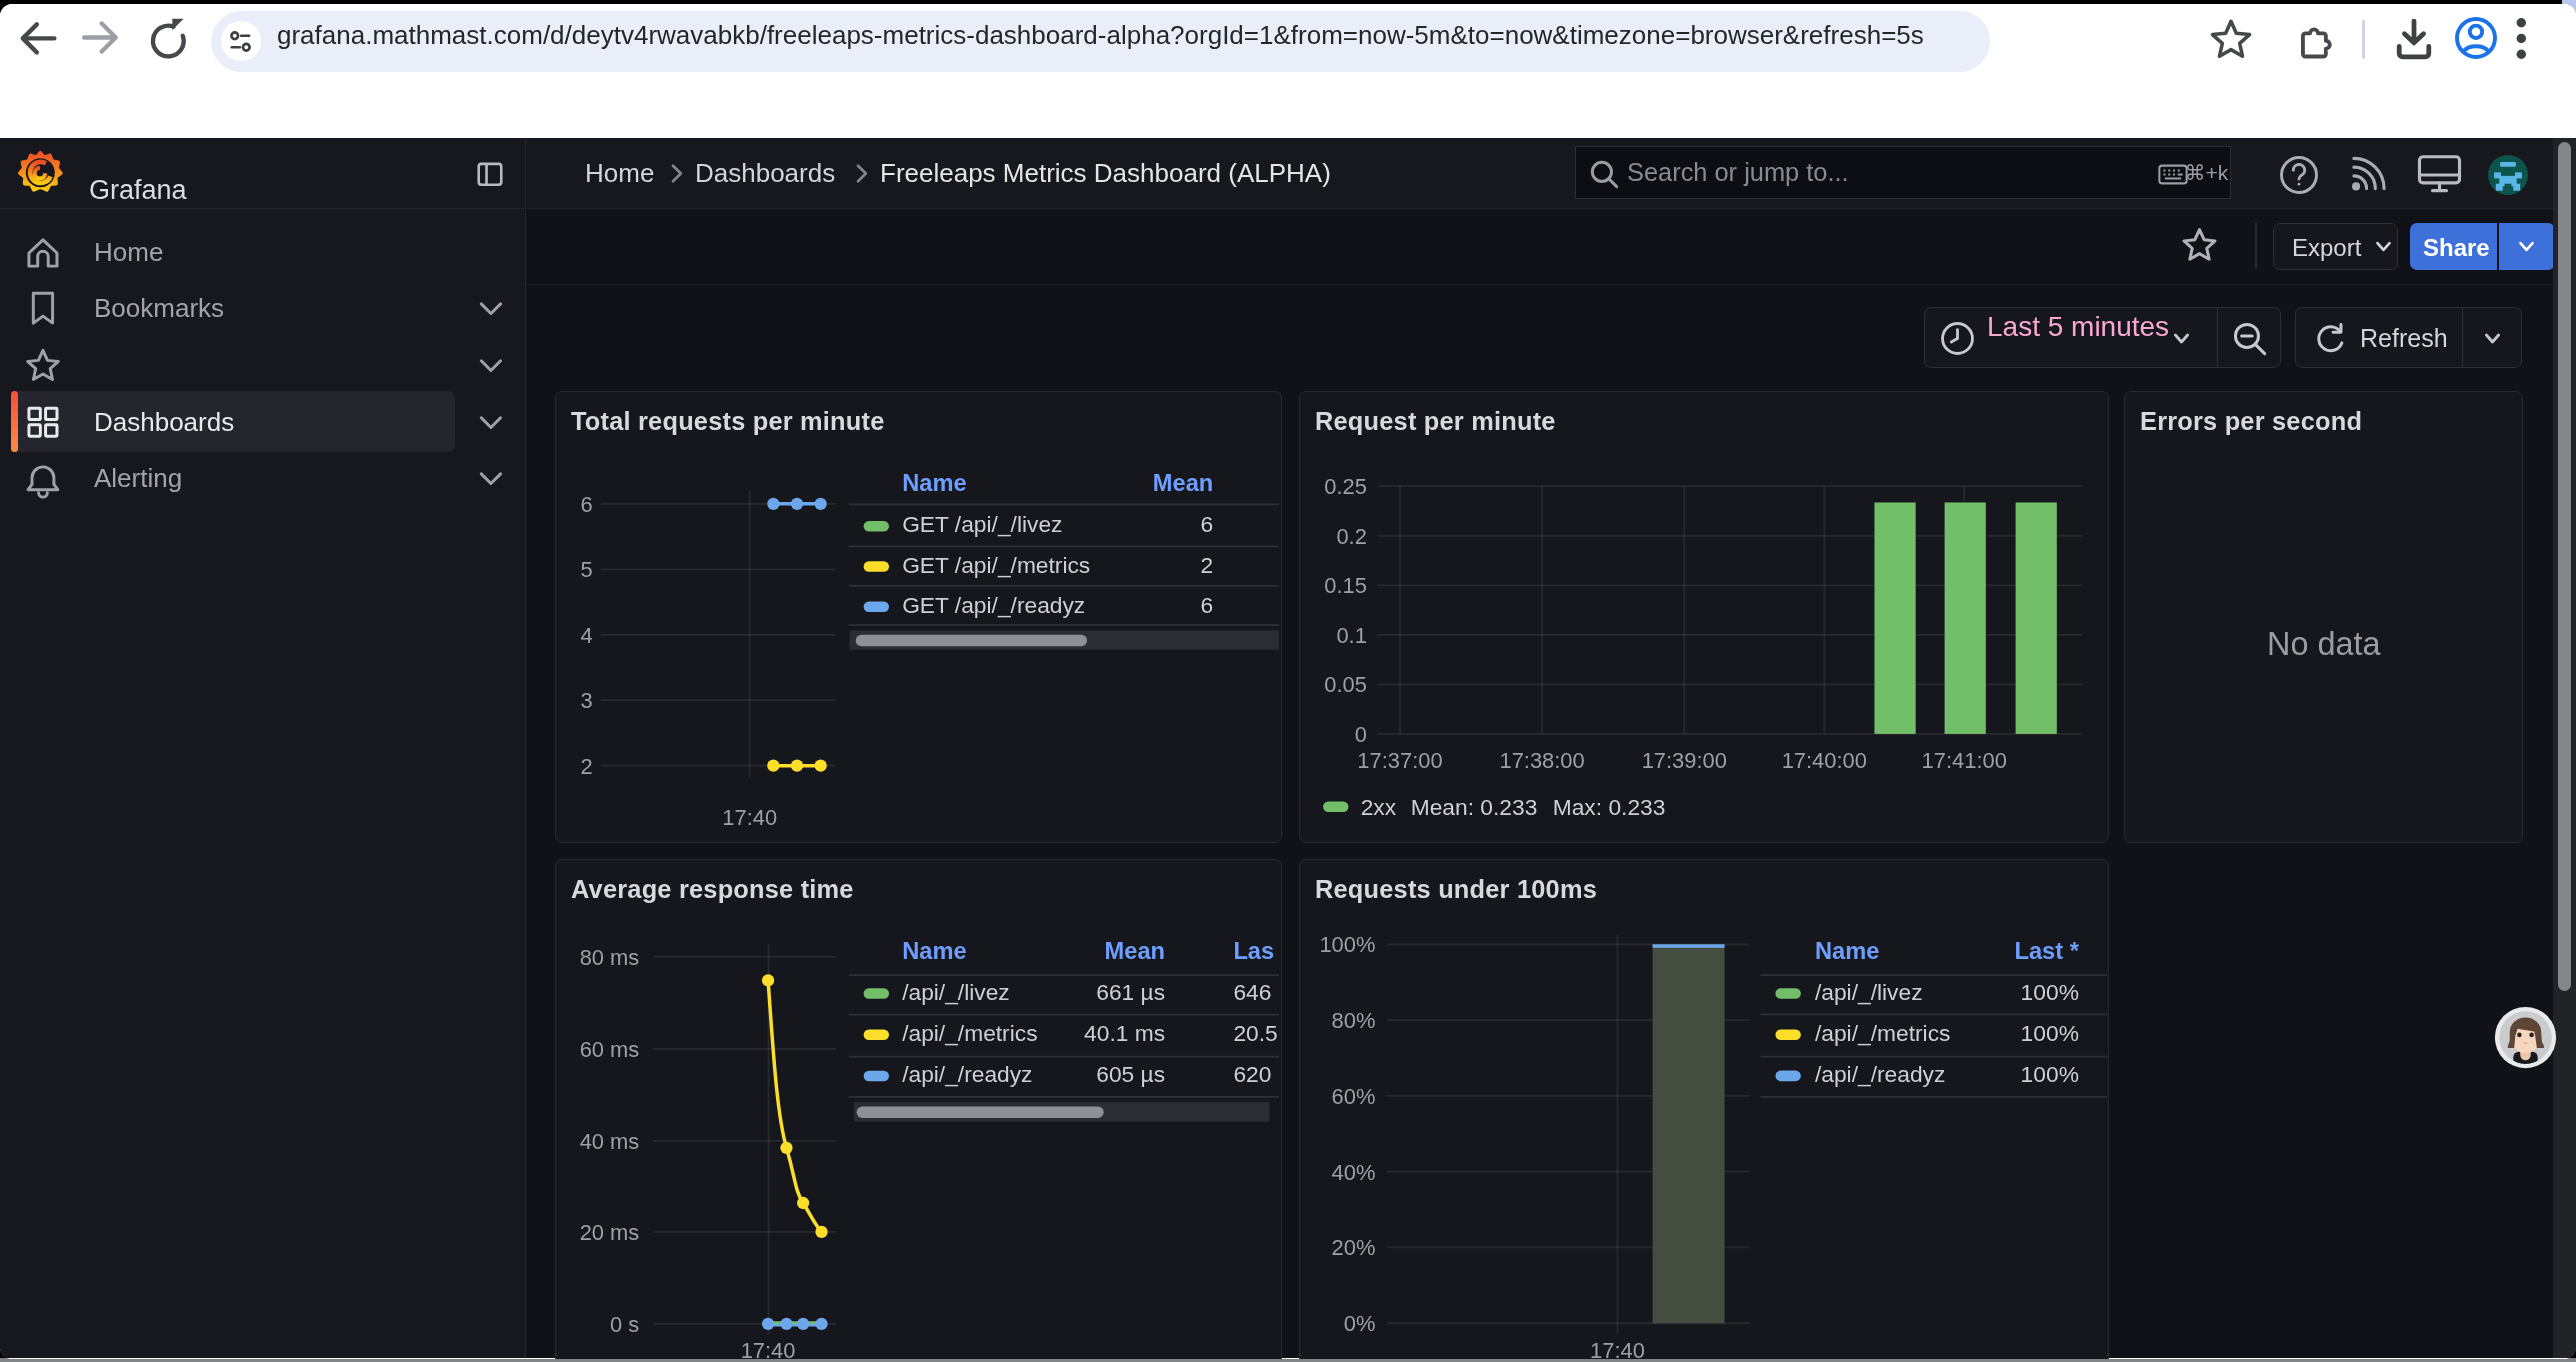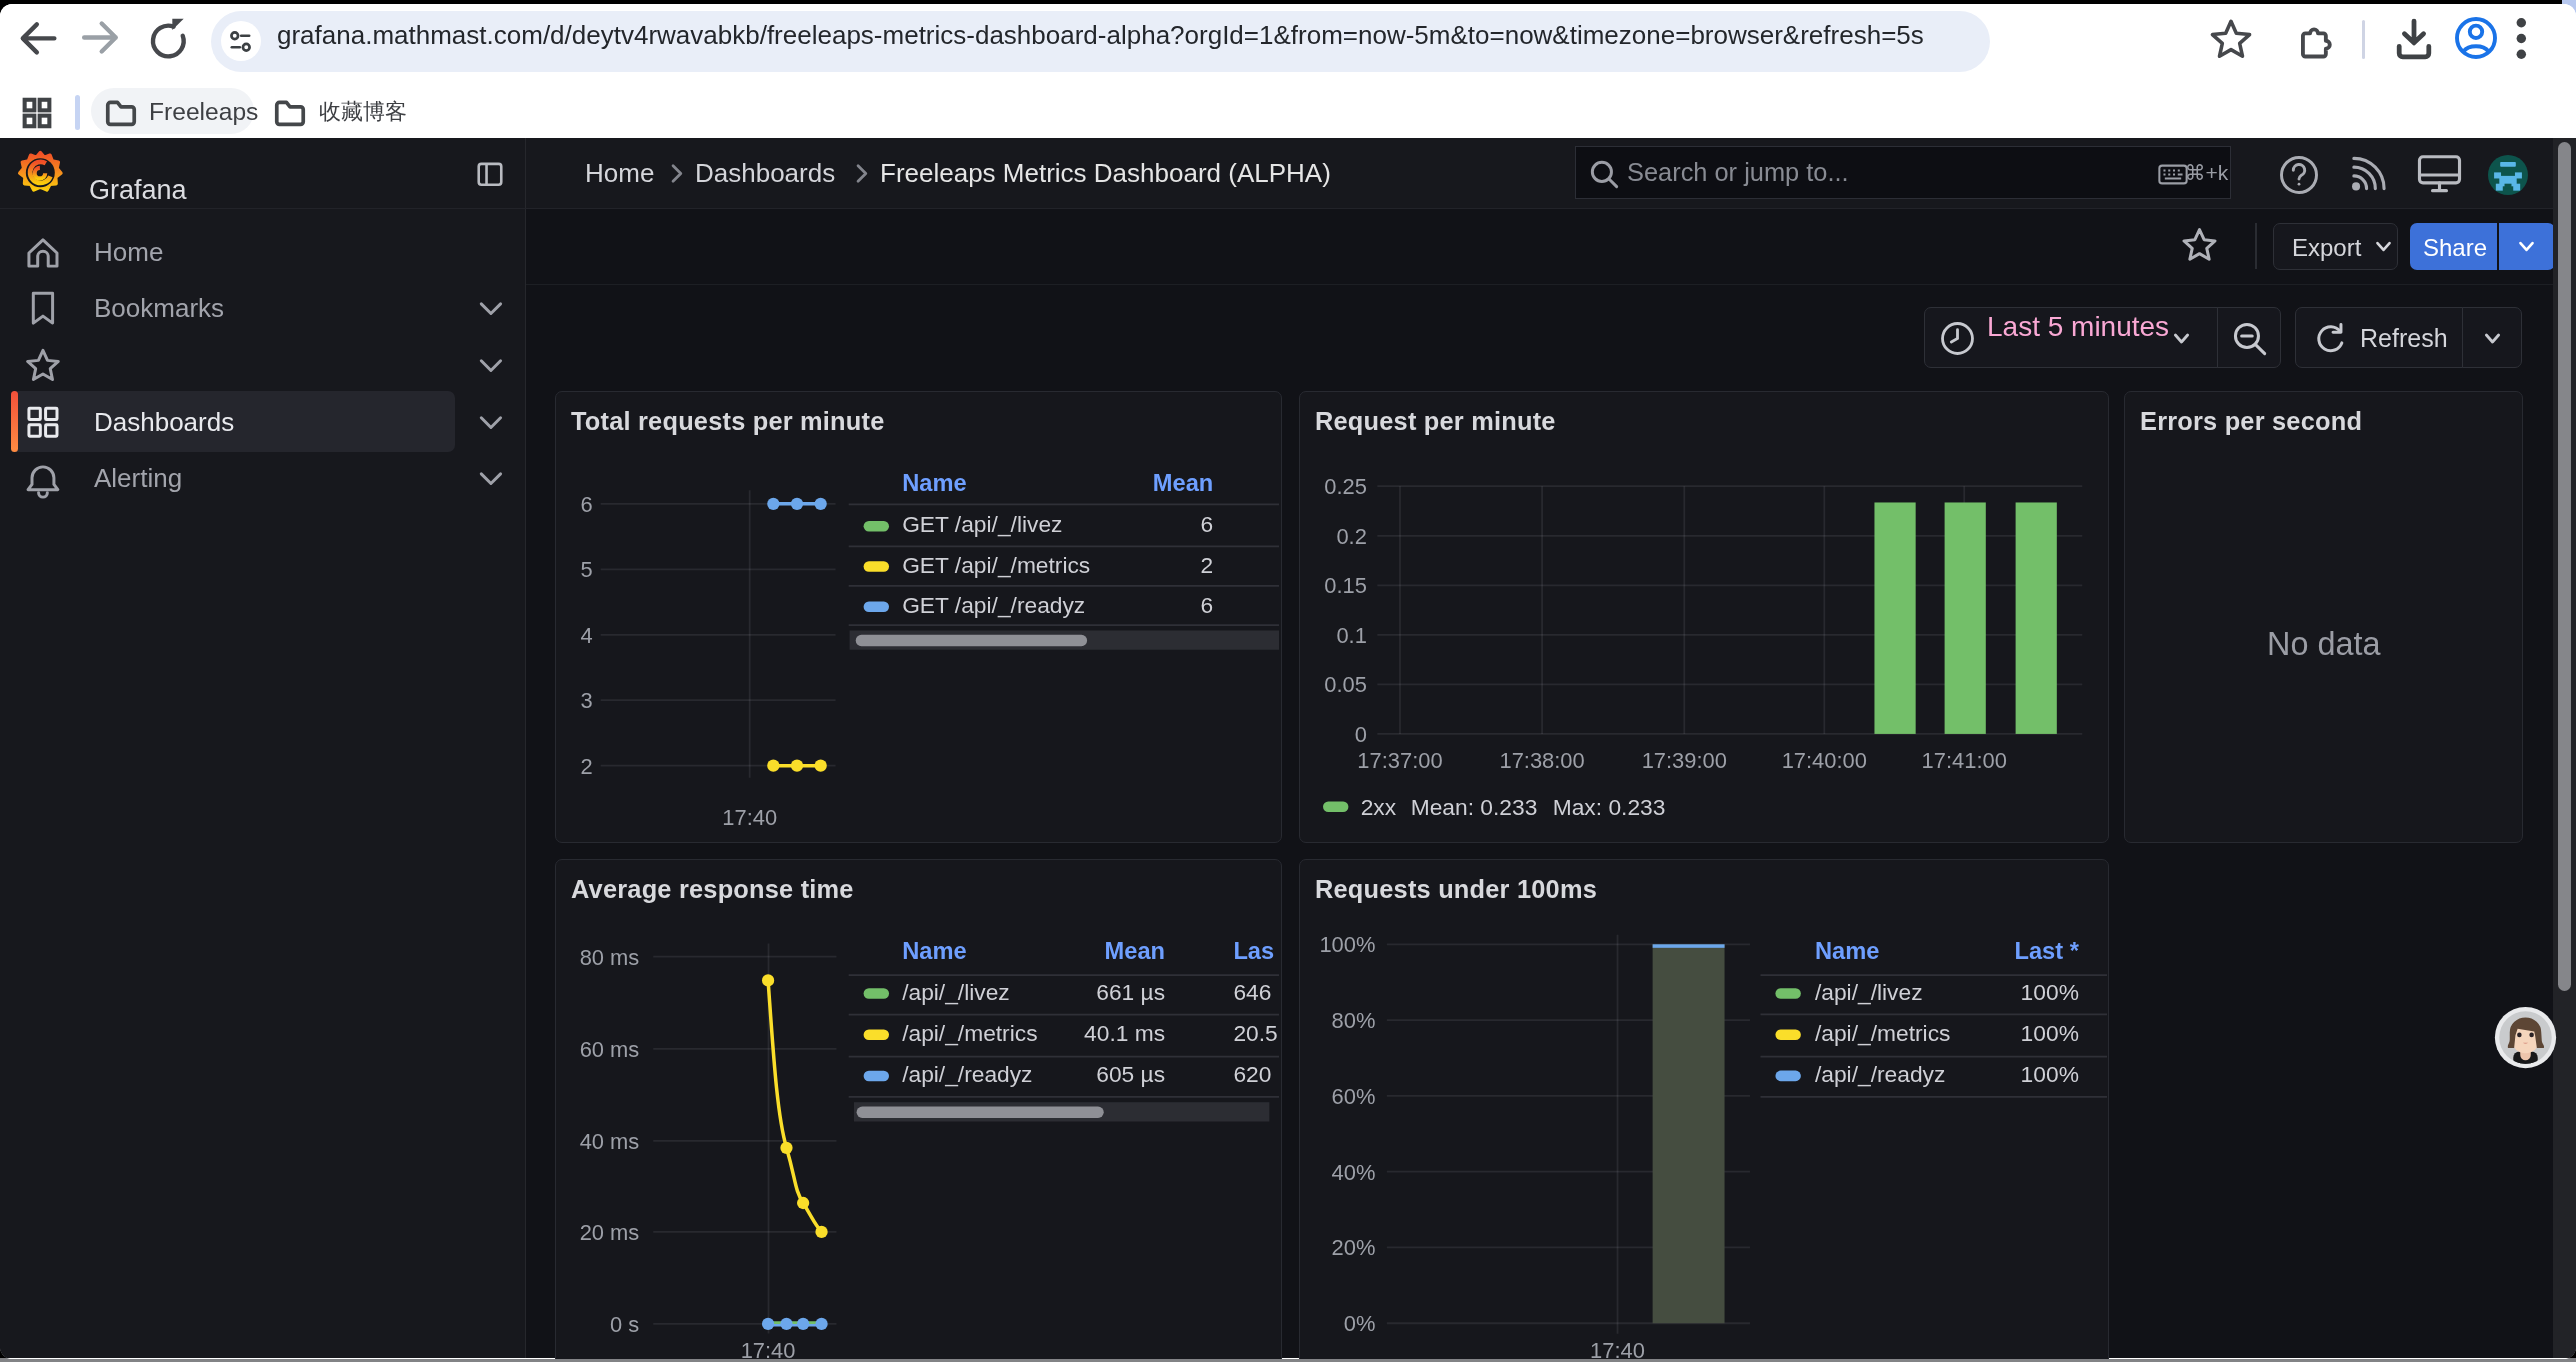--- a/index.html
+++ b/index.html
@@ -82,38 +82,20 @@
  <circle cx="26" cy="26" r="21.5"></circle>
  <circle cx="26" cy="19" r="7"></circle>
  <path d="M12 41 a15.5 10 0 0 1 28 0"></path>
 </svg>
 <g></g>
 <svg class="abs" style="left:2509px;top:10.5px" width="24.6" height="49" viewBox="0 0 28 56" fill="#3f4245">
  <circle cx="14" cy="10" r="5.4"></circle>
         <circle cx="14" cy="28" r="5.4"></circle>
         <circle cx="14" cy="46" r="5.4"></circle>
 </svg>
-</div>
-<div id="bookbar">
-<svg class="abs" style="left:22px;top:12.3px" width="30" height="32" viewBox="0 0 34 36" fill="none" stroke="#404346" stroke-width="4.6">
- <rect x="3" y="3" width="11" height="12"></rect>
-        <rect x="20" y="3" width="11" height="12"></rect>
- <rect x="3" y="21" width="11" height="12"></rect>
-        <rect x="20" y="21" width="11" height="12"></rect>
-</svg>
-<div class="abs" style="left:75px;top:10.5px;width:5.3px;height:35px;background:#c6d4f3;border-radius:2.6px"></div>
-<div class="abs" style="left:91px;top:3.5px;width:163px;height:46px;background:#f1f3f6;border-radius:23px"></div>
-<svg class="abs" style="left:105px;top:13px" width="32" height="30" viewBox="0 0 36 34" fill="none" stroke="#44474a" stroke-width="4.2" stroke-linejoin="round">
- <path d="M3 8 a3 3 0 0 1 3-3 h8 l4 5 h12 a3 3 0 0 1 3 3 v14 a3 3 0 0 1-3 3 H6 a3 3 0 0 1-3-3 Z"></path>
-</svg>
-<div class="bktxt" style="left:149px">Freeleaps</div>
-<svg class="abs" style="left:274px;top:13px" width="32" height="30" viewBox="0 0 36 34" fill="none" stroke="#44474a" stroke-width="4.2" stroke-linejoin="round">
- <path d="M3 8 a3 3 0 0 1 3-3 h8 l4 5 h12 a3 3 0 0 1 3 3 v14 a3 3 0 0 1-3 3 H6 a3 3 0 0 1-3-3 Z"></path>
-</svg>
-<div class="bktxt" style="left:319px;font-size:22px">收藏博客</div>
 </div>
 <div id="app">
 <div id="sidebar"></div>
       <div id="navsel"></div>
       <div id="navbar"></div>
       <svg class="abs" style="left:0;top:0" width="526" height="386" viewBox="0 0 600 440">
         <defs>
           <linearGradient id="glog" x1="0" y1="0" x2="0" y2="1">
 <stop offset="0" stop-color="#f04e27"></stop>
             <stop offset="0.5" stop-color="#f68a1f"></stop>
@@ -232,21 +214,21 @@
 <path d="M22 4 L27.2 15.5 39.5 16.8 30.2 25.2 32.9 37.5 22 31.2 11.1 37.5 13.8 25.2 4.5 16.8 16.8 15.5 Z"></path>
       </svg>
       <div class="abs" style="left:2255px;top:85px;width:1.8px;height:46px;background:#2a2c32"></div>
       <div class="btn" style="left:2273px;top:85px;width:125px;height:47px"></div>
 <div class="abs" style="left:2292px;top:85px;height:47px;line-height:49px;font-size:24px;color:#d5d6db">Export</div>
 <svg class="abs" style="left:2373px;top:99px" width="21" height="19" viewBox="0 0 24 22" fill="none" stroke="#d5d6db" stroke-width="3" stroke-linecap="round" stroke-linejoin="round">
         <path d="M5 7 l7 8 7 -8"></path>
       </svg>
       <div class="abs" style="left:2410px;top:85px;width:87px;height:47px;background:#3d71d9;border-radius:7px 0 0 7px"></div>
 <div class="abs" style="left:2499px;top:85px;width:56px;height:47px;background:#3d71d9;border-radius:0 7px 7px 0"></div>
-<div class="abs" style="left:2423px;top:85px;height:47px;line-height:49px;font-size:24px;font-weight:400;color:#fff">Share</div>
+<div class="abs" style="left:2423px;top:85px;height:47px;line-height:49px;font-size:24px;font-weight:700;color:#fff">Share</div>
 <svg class="abs" style="left:2516px;top:99px" width="21" height="19" viewBox="0 0 24 22" fill="none" stroke="#fff" stroke-width="3" stroke-linecap="round" stroke-linejoin="round">
         <path d="M5 7 l7 8 7 -8"></path>
       </svg>
 <div class="btn" style="left:1924px;top:169px;width:295px;height:61px;border-radius:7px 0 0 7px"></div>
       <div class="btn" style="left:2217px;top:169px;width:64px;height:61px;border-radius:0 7px 7px 0"></div>
       <svg class="abs" style="left:1939px;top:182px" width="37" height="37" viewBox="0 0 42 42" fill="none" stroke="#c7c9cf" stroke-width="3.2" stroke-linecap="round">
 <circle cx="21" cy="21" r="17"></circle>
         <path d="M21 11 V21 L14 25"></path>
       </svg>
       <div class="abs" style="left:1987px;top:157px;height:61px;line-height:63px;font-size:28px;color:#f9a8d4">Last 5 minutes</div>

